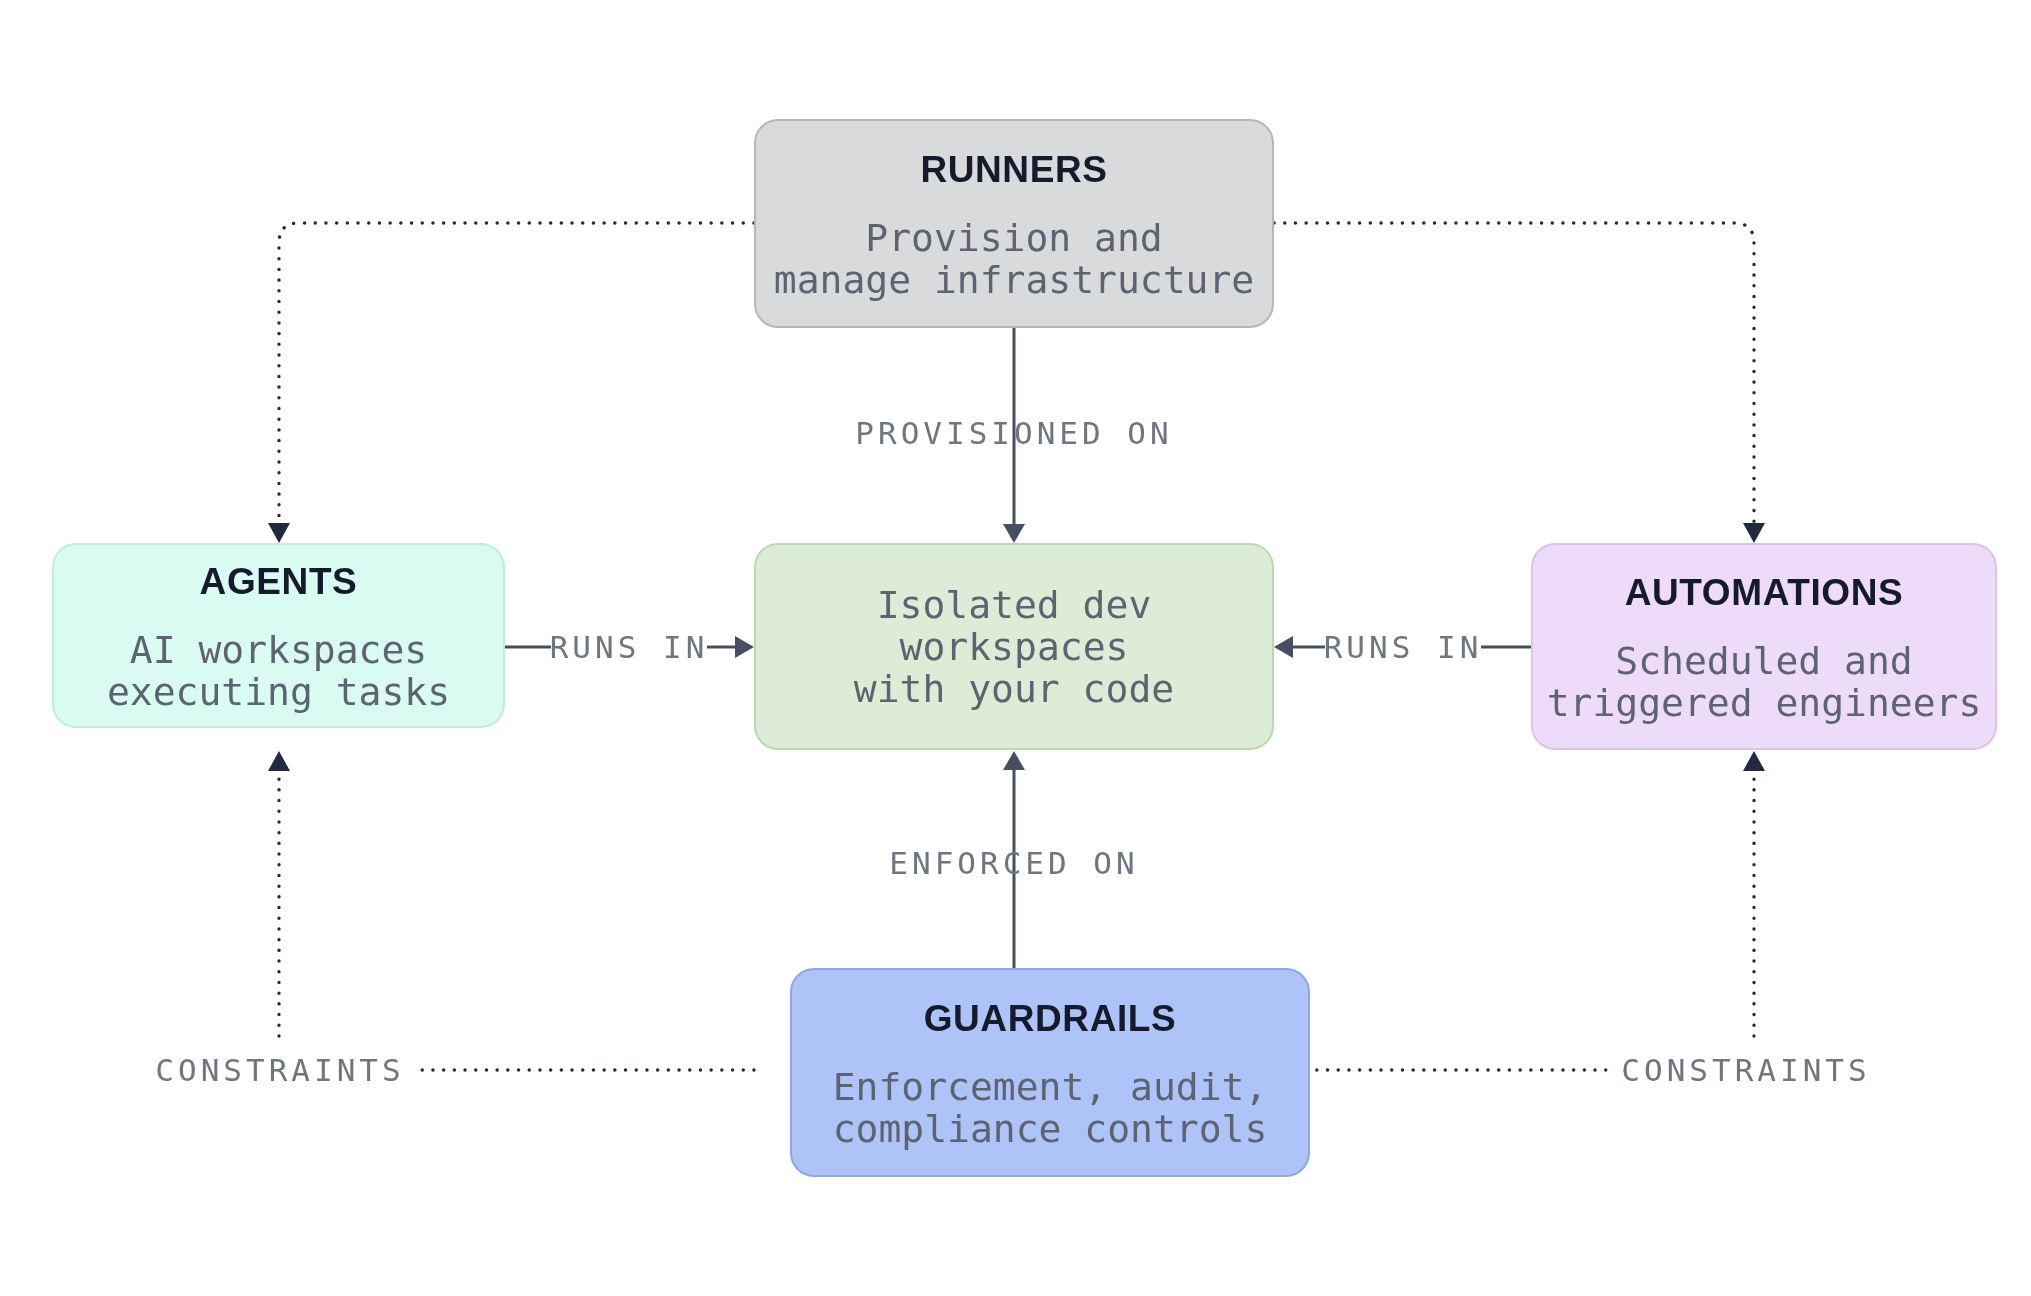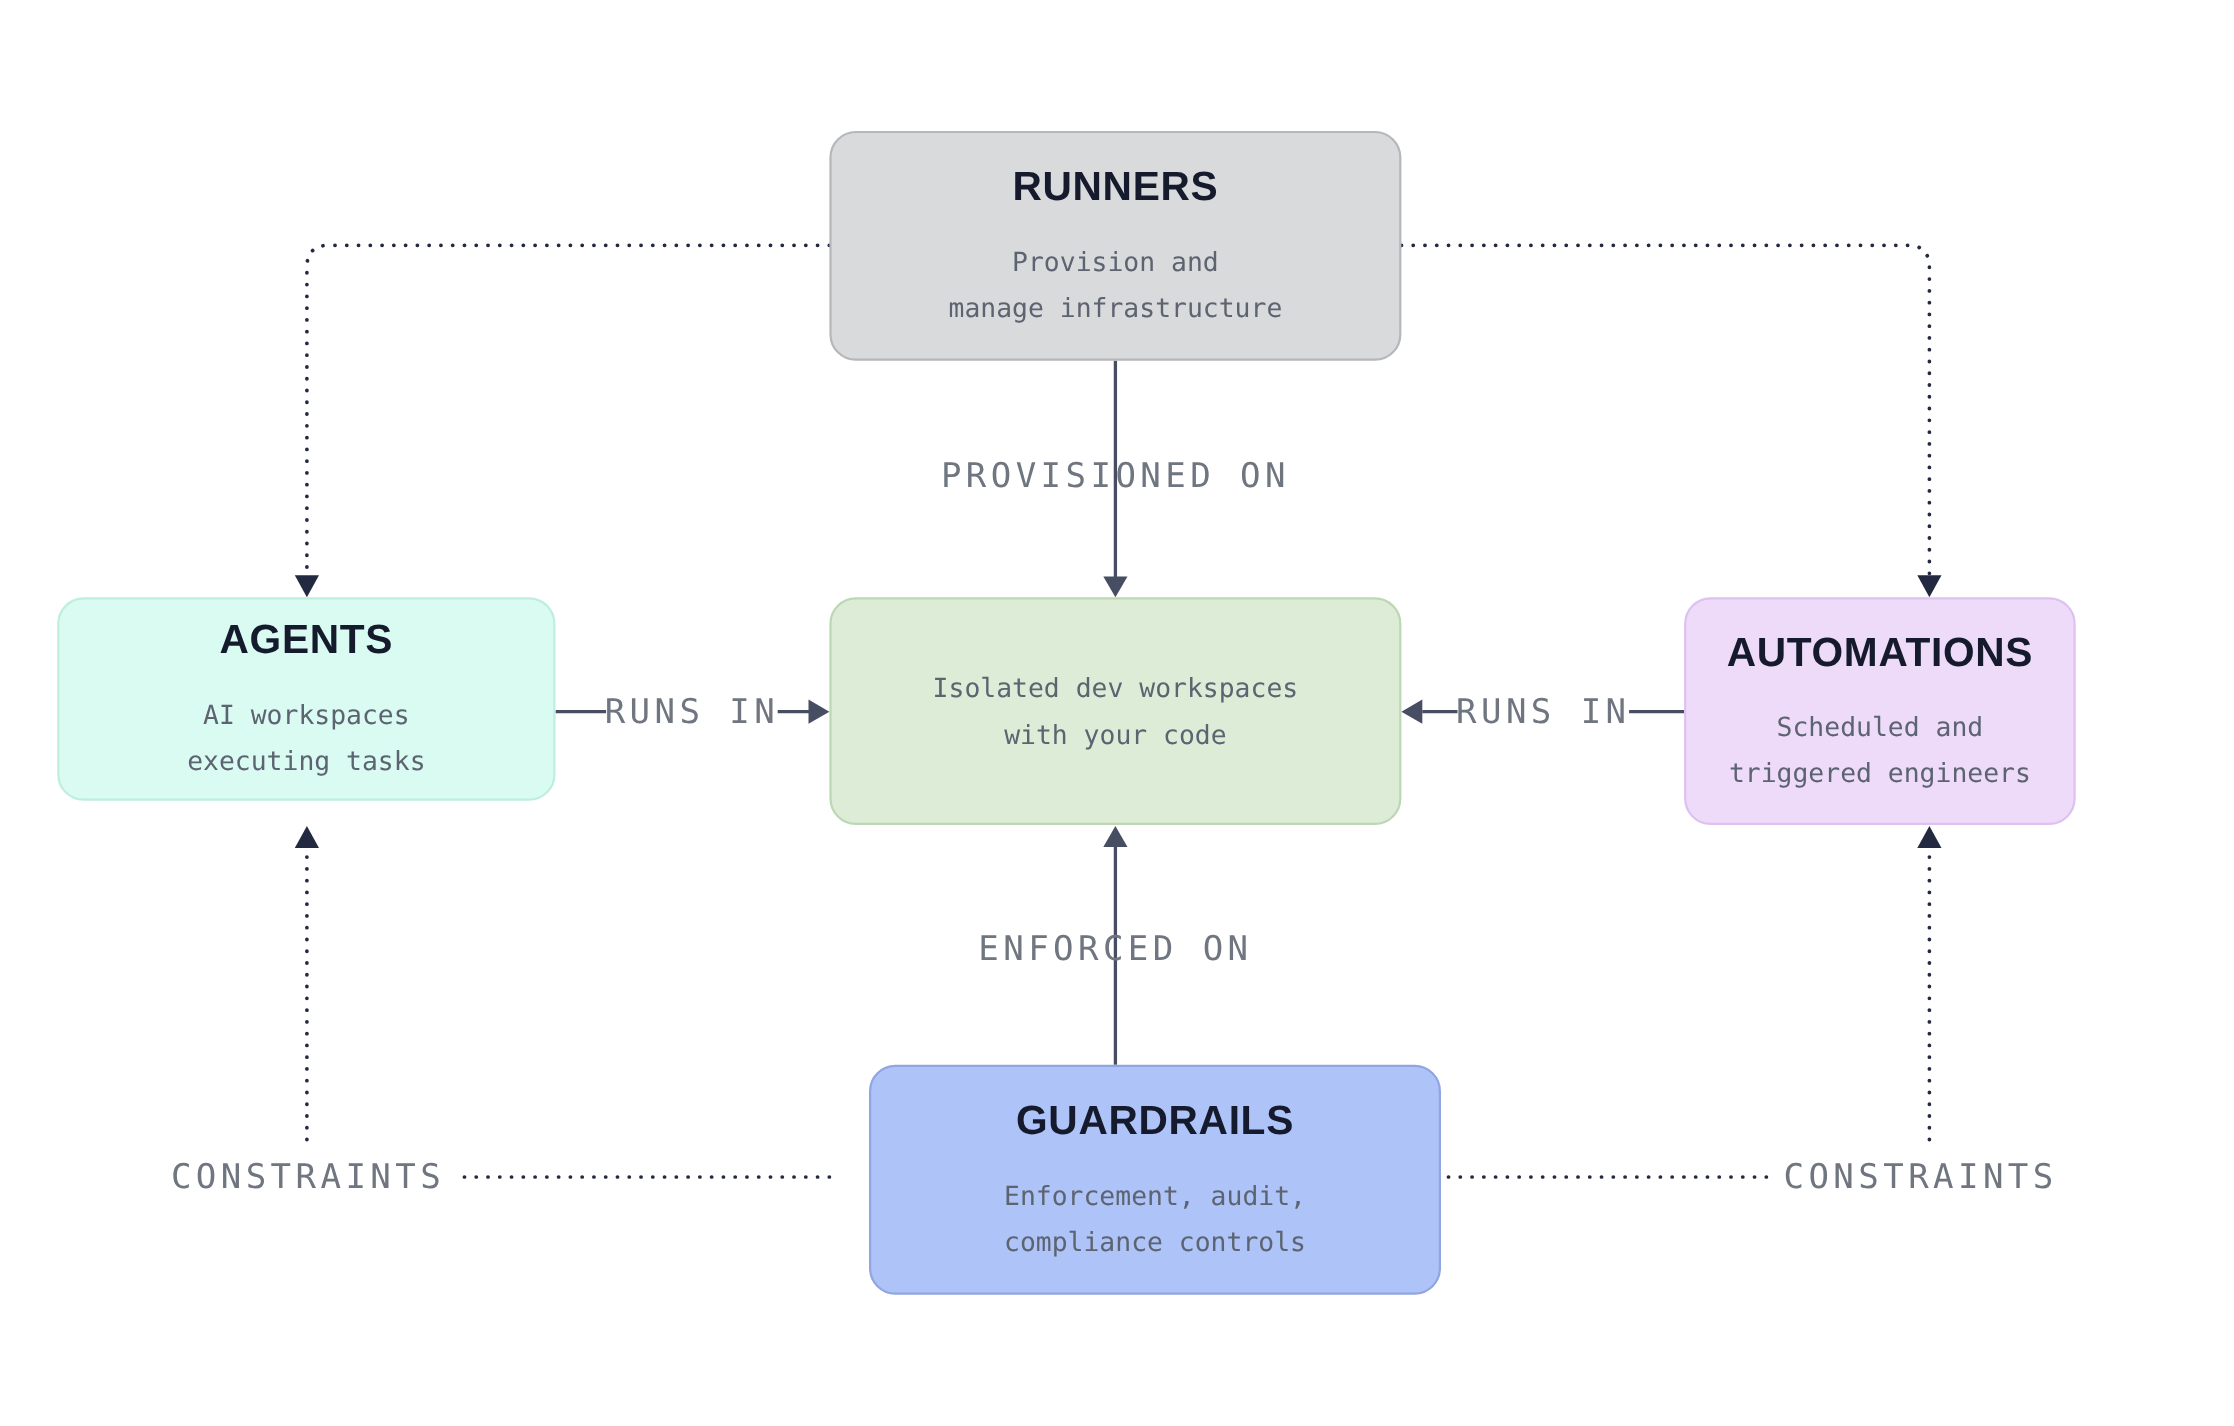--- a/index.html
+++ b/index.html
@@ -37,21 +37,21 @@
     text-align:center;
   }
   .node-title{
     font-size:37px;font-weight:700;
     letter-spacing:0.6px;
     color:var(--title_text);
     line-height:46px;
   }
   .node-subtitle{
     font-family:"DejaVu Sans Mono", monospace;
-    font-size:24px;
+    font-size:38px;
     color:var(--subtitle_text);
     line-height:42px;
   }
   .node-subtitle .line{display:block;}
   .edge-label{
     position:absolute;
     transform:translate(-50%,-50%);
     font-family:"DejaVu Sans Mono", monospace;
     font-size:31px;
     letter-spacing:4px;
@@ -127,21 +127,21 @@
     </div>
   </div>
 
   <div class="node" style="left: 754px; top: 543px; width: 520px; height: 207px; background: rgb(220, 236, 215); border-color: rgb(188, 216, 179);">
     <div class="node-subtitle">
       <span class="line">Isolated dev workspaces</span>
       <span class="line">with your code</span>
     </div>
   </div>
 
-  <div class="node" style="left: 1531px; top: 543px; width: 356px; height: 207px; background: rgb(238, 218, 249); border-color: rgb(221, 194, 239);">
+  <div class="node" style="left: 1531px; top: 543px; width: 466px; height: 207px; background: rgb(238, 218, 249); border-color: rgb(221, 194, 239);">
     <div class="node-title">AUTOMATIONS</div>
     <div class="node-subtitle">
       <span class="line">Scheduled and</span>
       <span class="line">triggered engineers</span>
     </div>
   </div>
 
   <div class="node" style="left: 790px; top: 968px; width: 520px; height: 209px; background: rgb(174, 195, 247); border-color: rgb(145, 165, 226);">
     <div class="node-title">GUARDRAILS</div>
     <div class="node-subtitle">

